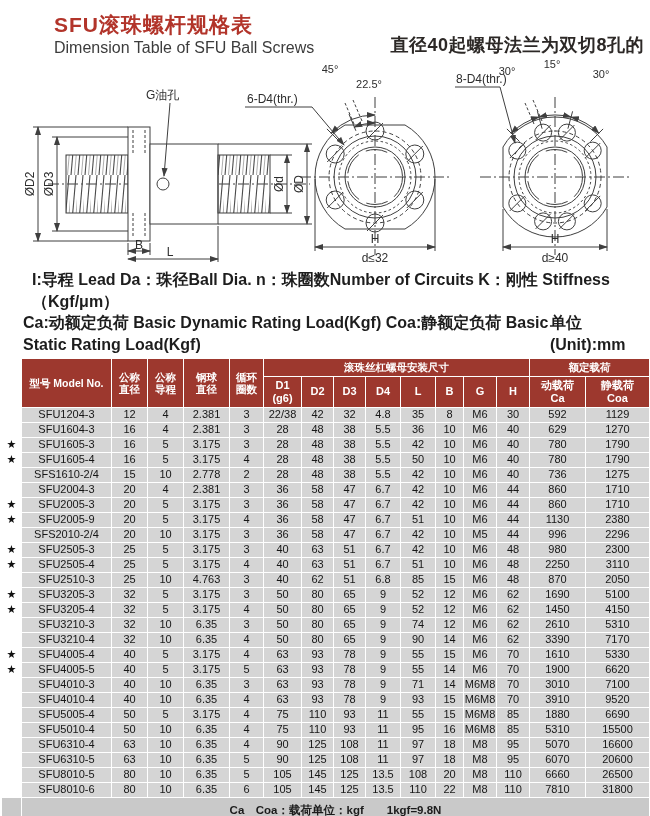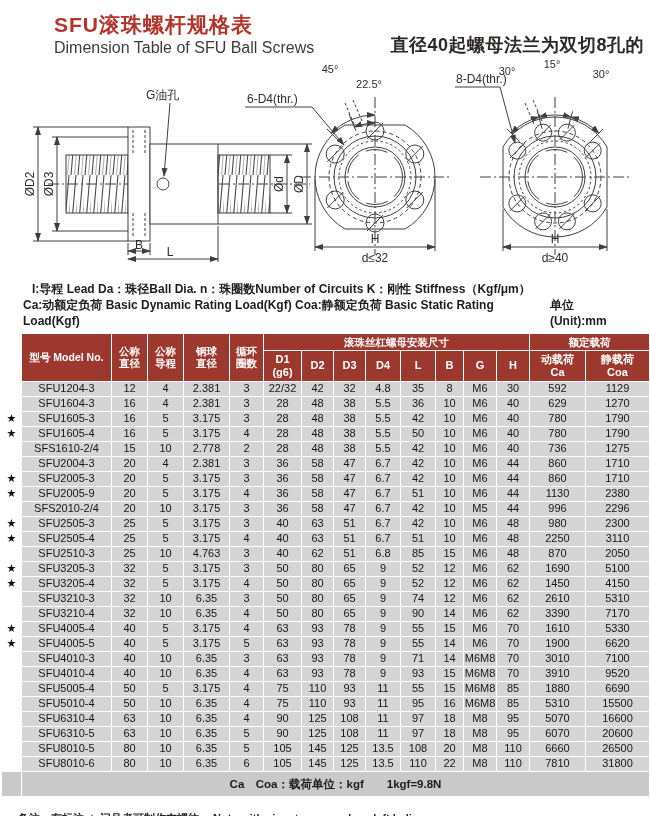--- a/index.html
+++ b/index.html
@@ -5,21 +5,21 @@
   * { margin:0; padding:0; box-sizing:border-box; }
   body { background:#fff; }
   .page { width:650px; height:816px; background:#fff; overflow:hidden; position:relative;
           font-family:"Liberation Sans","DejaVu Sans",sans-serif; color:#1c1c1c; }
   .titlebar { display:flex; justify-content:space-between; align-items:flex-end; padding:7px 6px 0 54px; }
   .title-cn { color:#b2342a; font-size:21px; font-weight:bold; letter-spacing:1px; line-height:1.15; }
   .title-en { color:#3c3c3c; font-size:16px; margin-top:2px; }
   .title-right { color:#2c2826; font-size:18px; font-weight:bold; padding-top:3px; letter-spacing:0.5px;margin-top:23px; }
   .diagram-wrap { width:650px; height:208px; margin-top:2px; }
   svg text { font-family:"Liberation Sans","DejaVu Sans",sans-serif; fill:#2e2e2e; }
-  .legend { font-size:12px; font-weight:bold; color:#1d1d1d; line-height:1.35; margin-top:14px; }
+  .legend { font-size:16px; font-weight:bold; color:#1d1d1d; line-height:1.35; margin-top:2px; }
   .legend .l1 { padding-left:32px; }
   .legend .l2 { padding-left:23px; display:flex; justify-content:space-between; padding-right:20px; }
   table { border-collapse:collapse; table-layout:fixed; width:648px; margin-left:1px; margin-top:3px; }
   th, td { border:1px solid #fff; text-align:center; overflow:hidden; }
   thead th { background:#9d382e; color:#fff; font-weight:bold; font-size:10.5px;
              line-height:1.18; white-space:pre-line; padding:2px 0; }
   thead tr.sub th { font-size:11px; }
   tbody td { background:#d5d5d5; color:#161616; font-size:11px; height:15px; line-height:1.05; padding:0; }
   td.star-cell, th.star-cell { background:#fff; border-color:#fff; color:#111; font-size:11px; padding:0; }
   tr.footer-row td { background:#c9c9c9; font-size:11.5px; font-weight:bold; height:25px; color:#1b1b1b; }
@@ -246,21 +246,21 @@
       </tr>
     </thead>
     <tbody>
         <tr>
           <td class="star-cell"></td>
           <td>SFU1204-3</td>
           <td>12</td>
           <td>4</td>
           <td>2.381</td>
           <td>3</td>
-          <td>22/32</td>
+          <td>22/38</td>
           <td>42</td>
           <td>32</td>
           <td>4.8</td>
           <td>35</td>
           <td>8</td>
           <td>M6</td>
           <td>30</td>
           <td>592</td>
           <td>1129</td>
         </tr>

